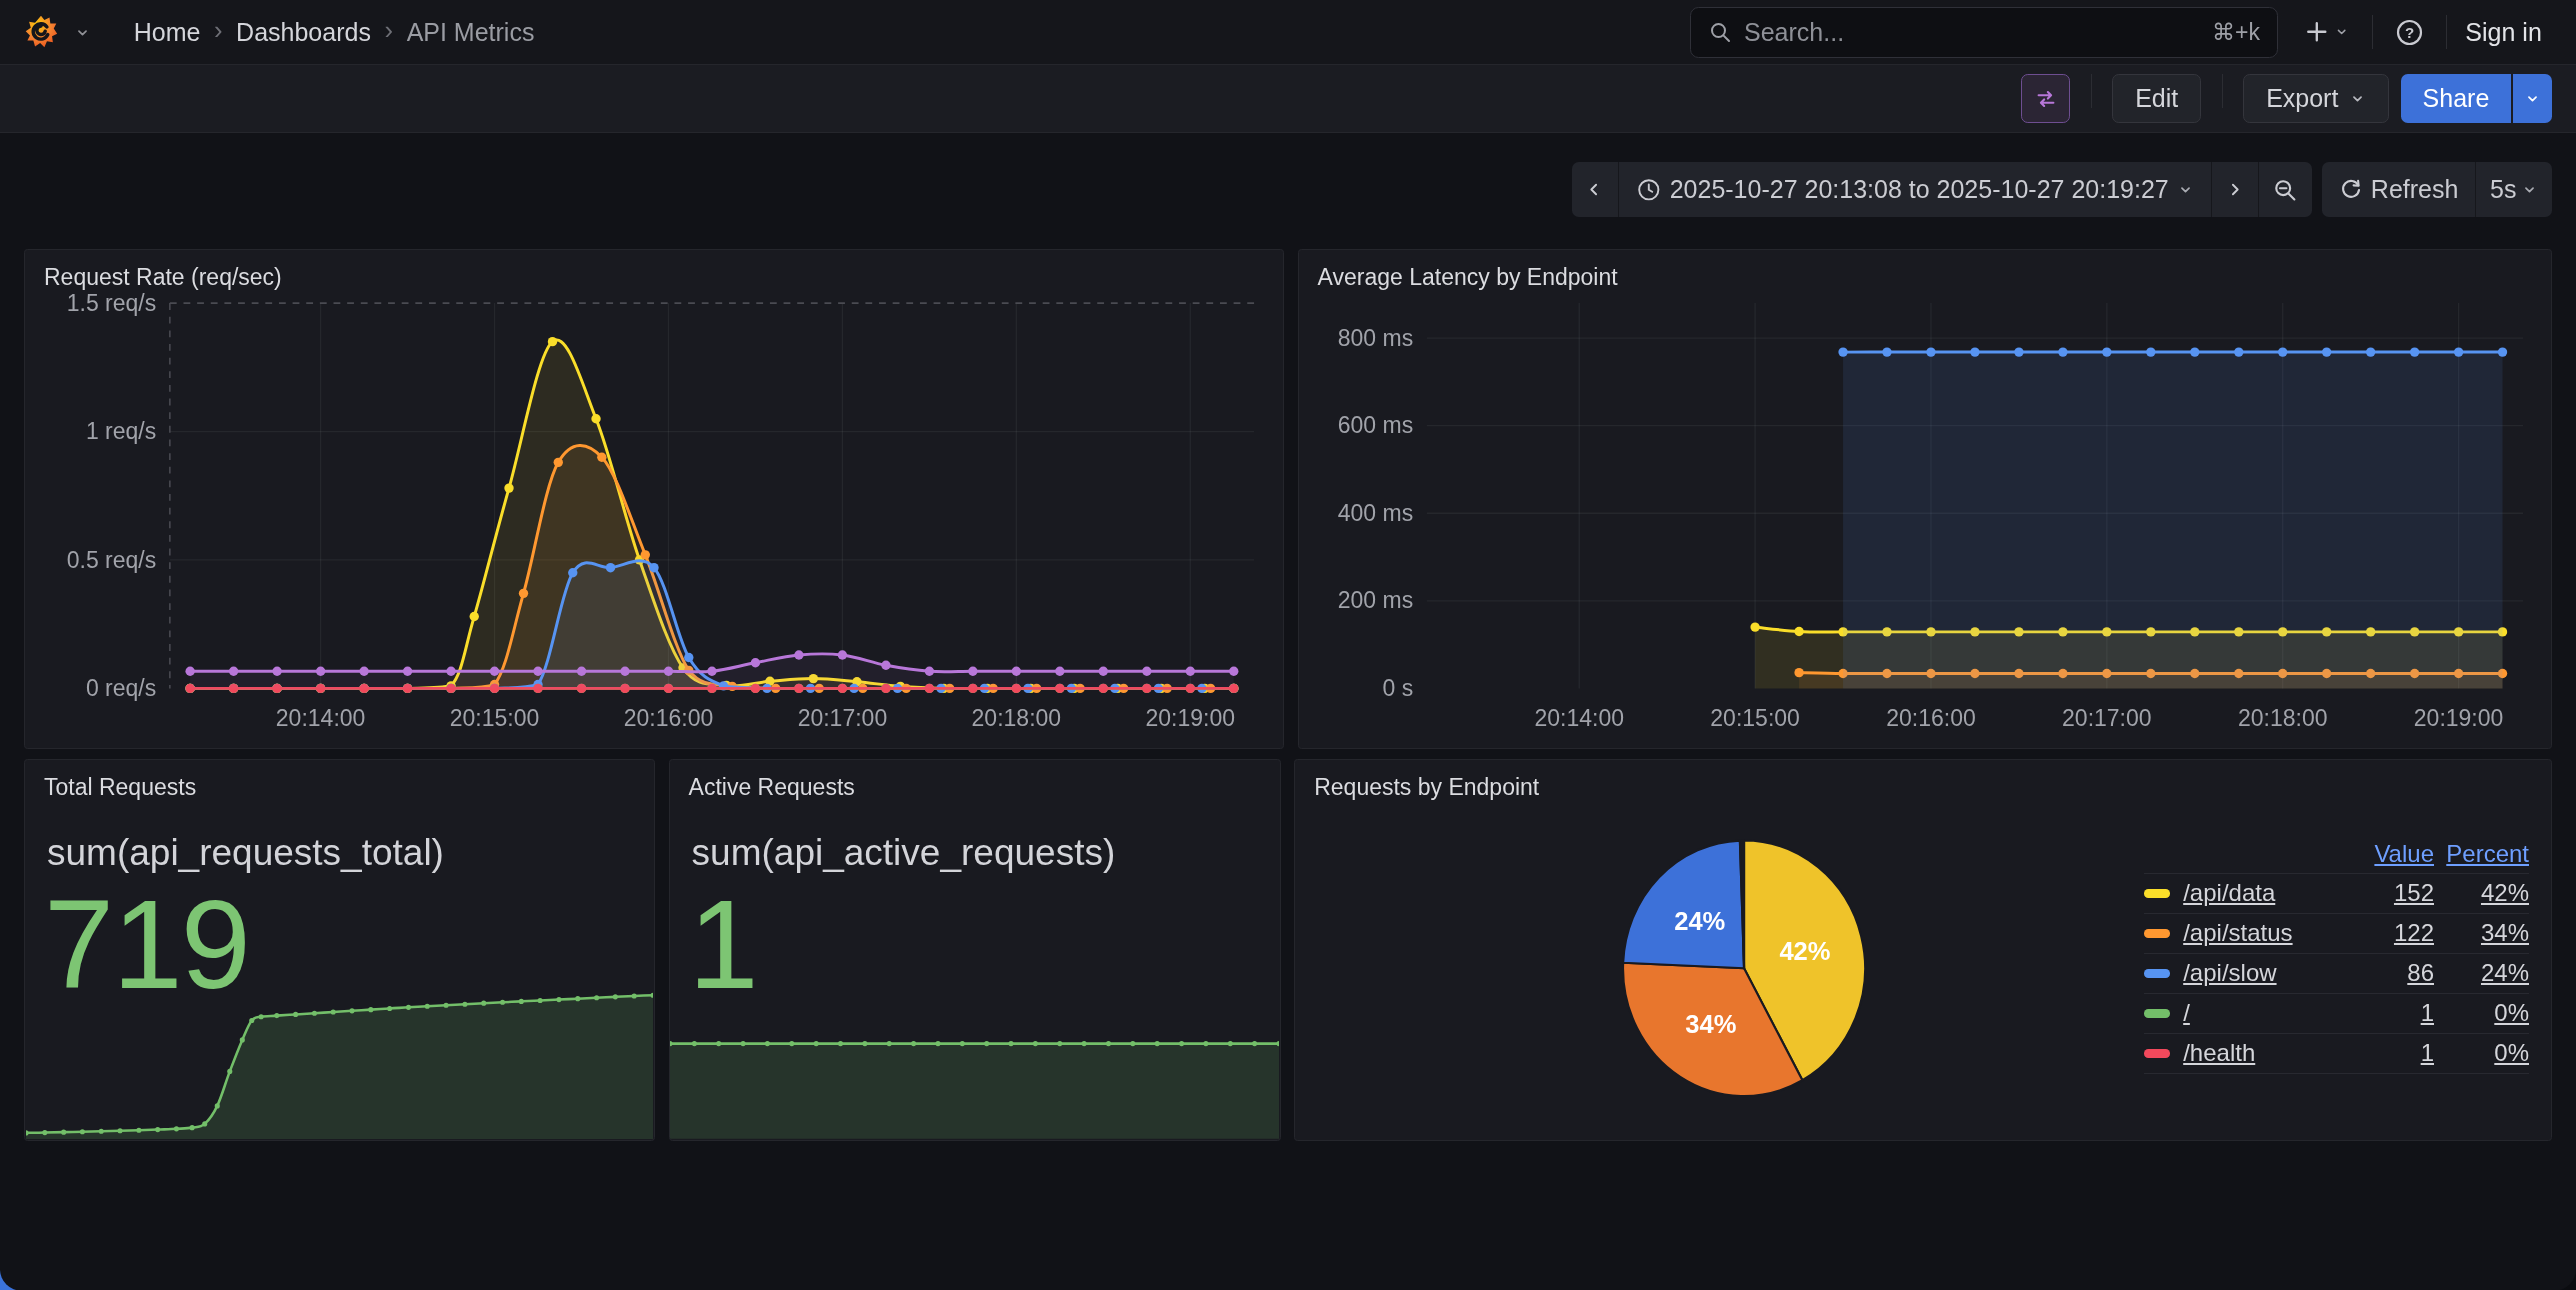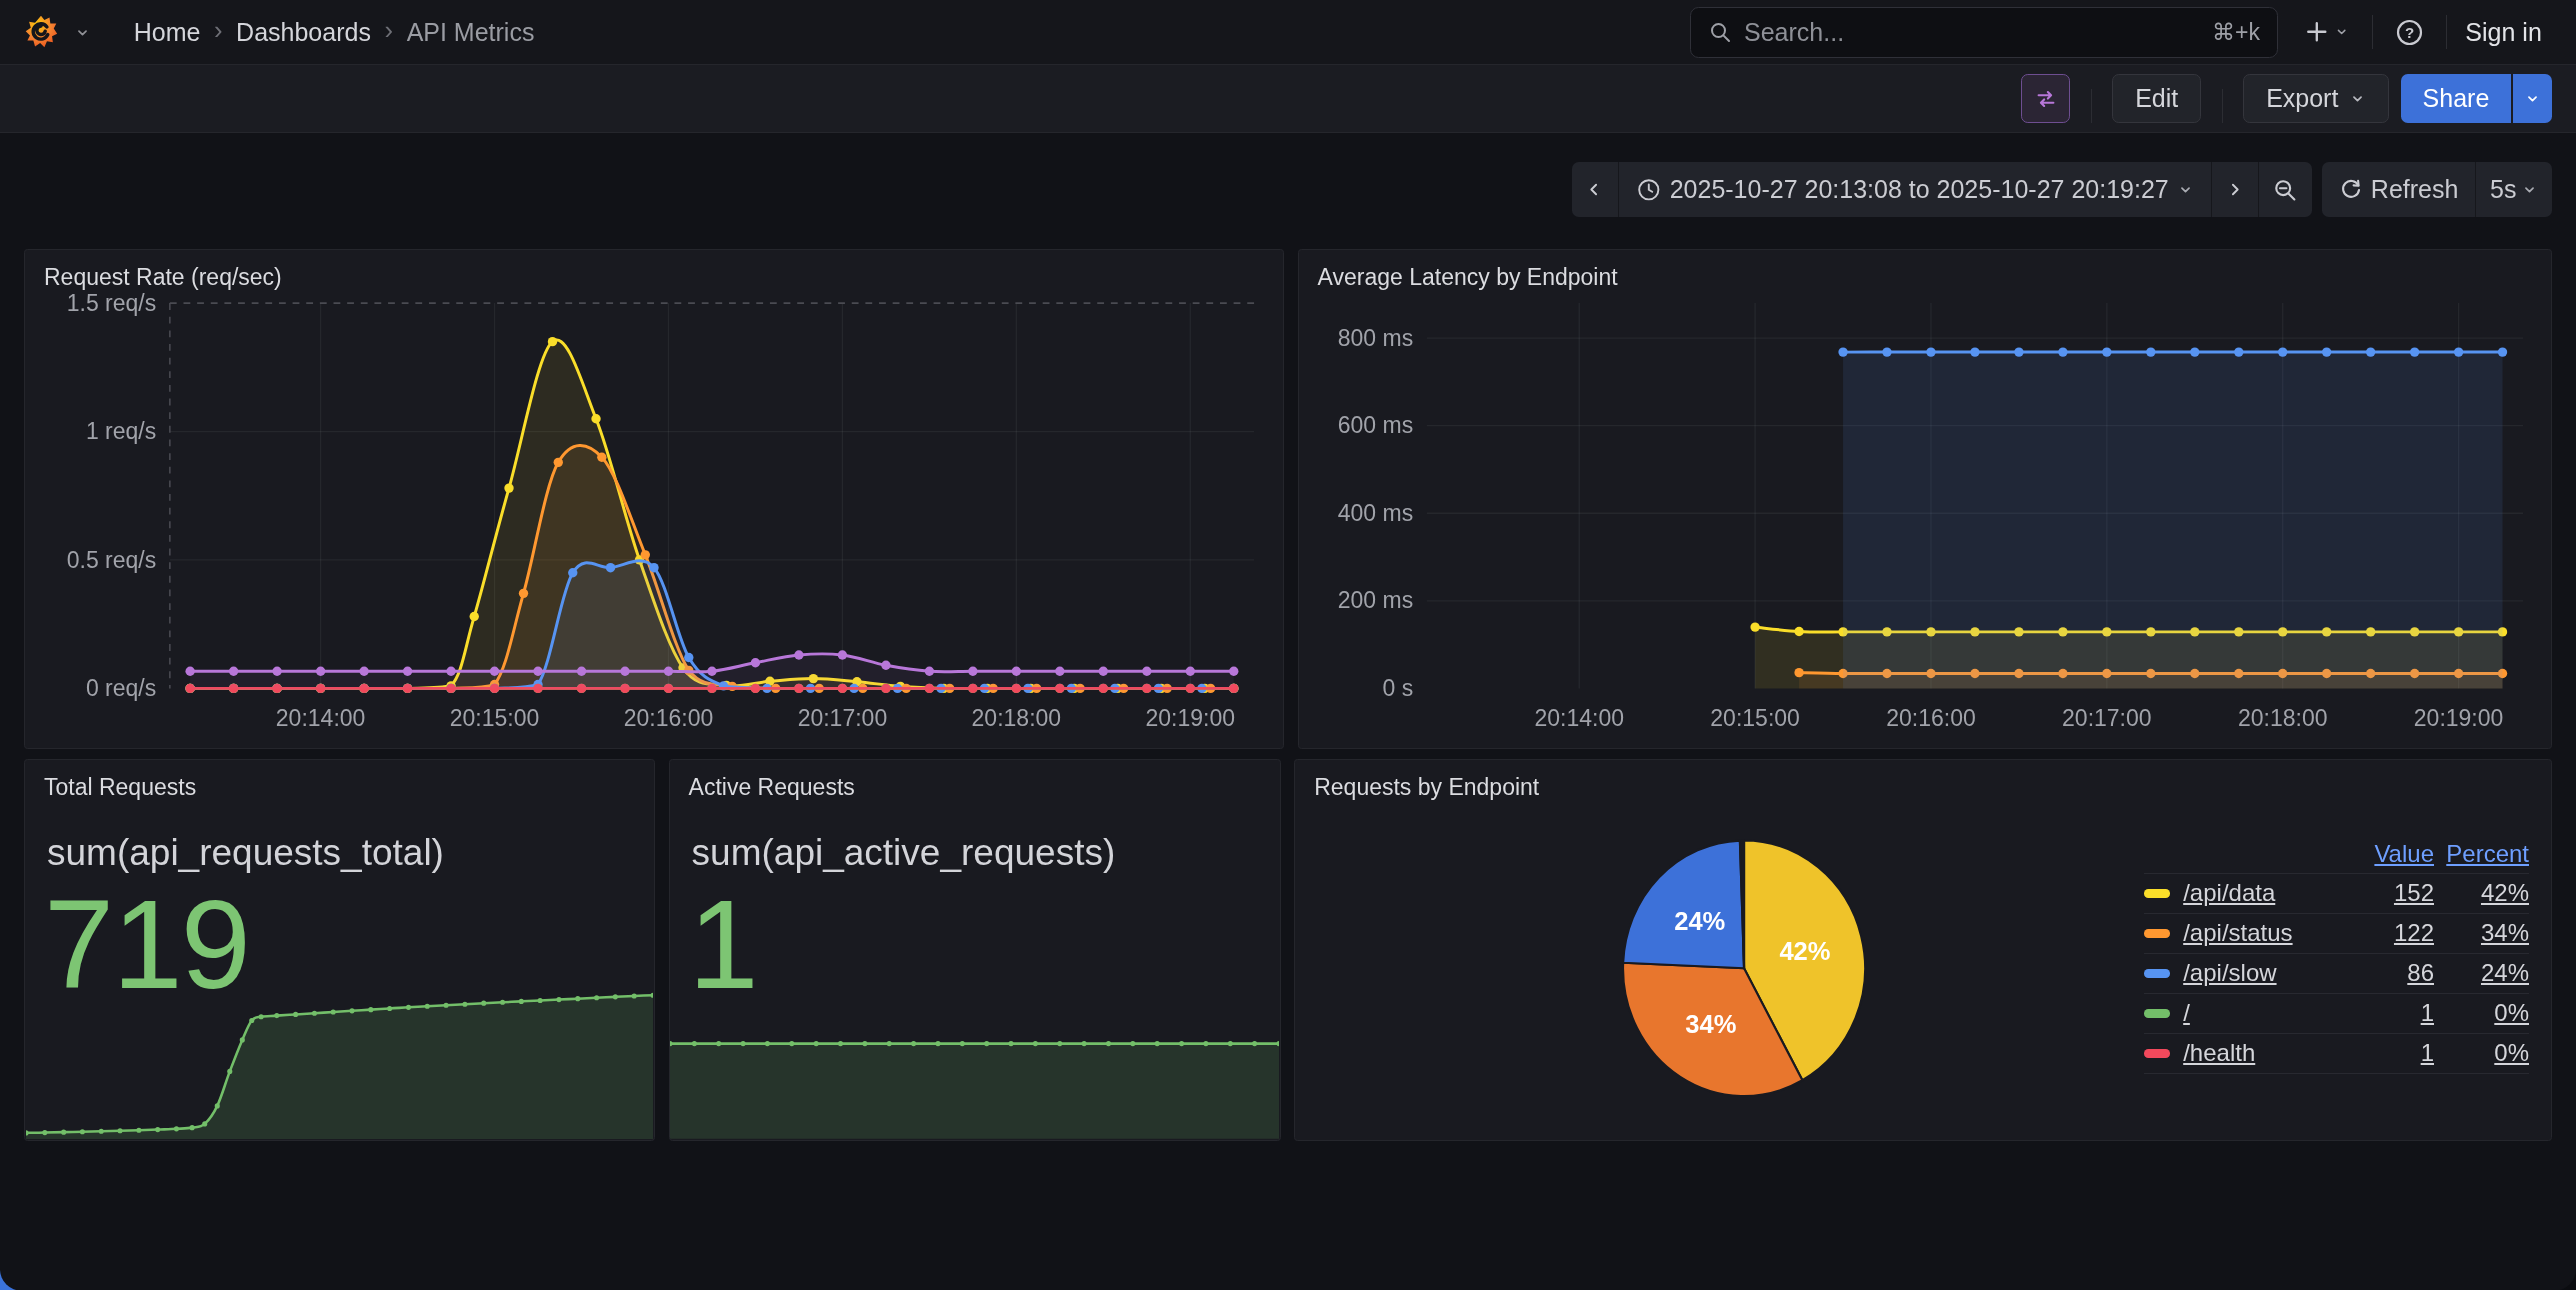--- a/index.html
+++ b/index.html
@@ -28,21 +28,21 @@
   .searchbox .mag { color:#9EA0A7; margin-right:12px; flex:none; }
   .searchbox input { background:transparent; border:none; outline:none; color:#C9CAD1; font-size:25px; flex:1; font-family:inherit; }
   .searchbox input::placeholder { color:#8E9097; }
   .kbd-hint { font-size:23px; color:#9EA0A7; }
   .navbtn { display:flex; align-items:center; color:#C9CAD1; gap:5.1px; padding:0 13.6px; height:51px; cursor:pointer; }
   .vdiv { width:0.9px; height:34px; background:#2C2D33; margin:0 8.5px; }
   .signin { font-size:25px; color:#E3E4E8; padding:0 10.2px; cursor:pointer; }
 
   
   .subnav { height:68px; background:#1B1C22; border-bottom:0.9px solid #25262C; display:flex; align-items:center; padding:0 24px; flex:none; }
-  .subnav-right { margin-left:auto; display:flex; align-items:flex-end; gap:12px; }
+  .subnav-right { margin-left:auto; display:flex; align-items:flex-start; gap:12px; }
   .icon-btn-purple { width:49px; height:49px; border:0.9px solid #6E4E91; border-radius:6.8px; background:rgba(184,119,217,0.10);
     color:#B877D9; display:flex; align-items:center; justify-content:center; cursor:pointer; }
   .btn { height:49px; border-radius:6.8px; background:#22242A; border:0.9px solid #34353C; color:#D5D6DB;
     font-size:25px; font-weight:500; display:flex; align-items:center; justify-content:center; padding:0 22px; gap:10.2px; cursor:pointer; }
   .btn .chev { color:#B9BAC0; }
   .btn-primary { background:#3D71D9; border:none; color:#FFFFFF; }
   .share-group { display:flex; gap:1.7px; }
   .share-main { border-radius:6.8px 0 0 6.8px; }
   .share-chev { width:39px; padding:0; border-radius:0 6.8px 6.8px 0; }
 

